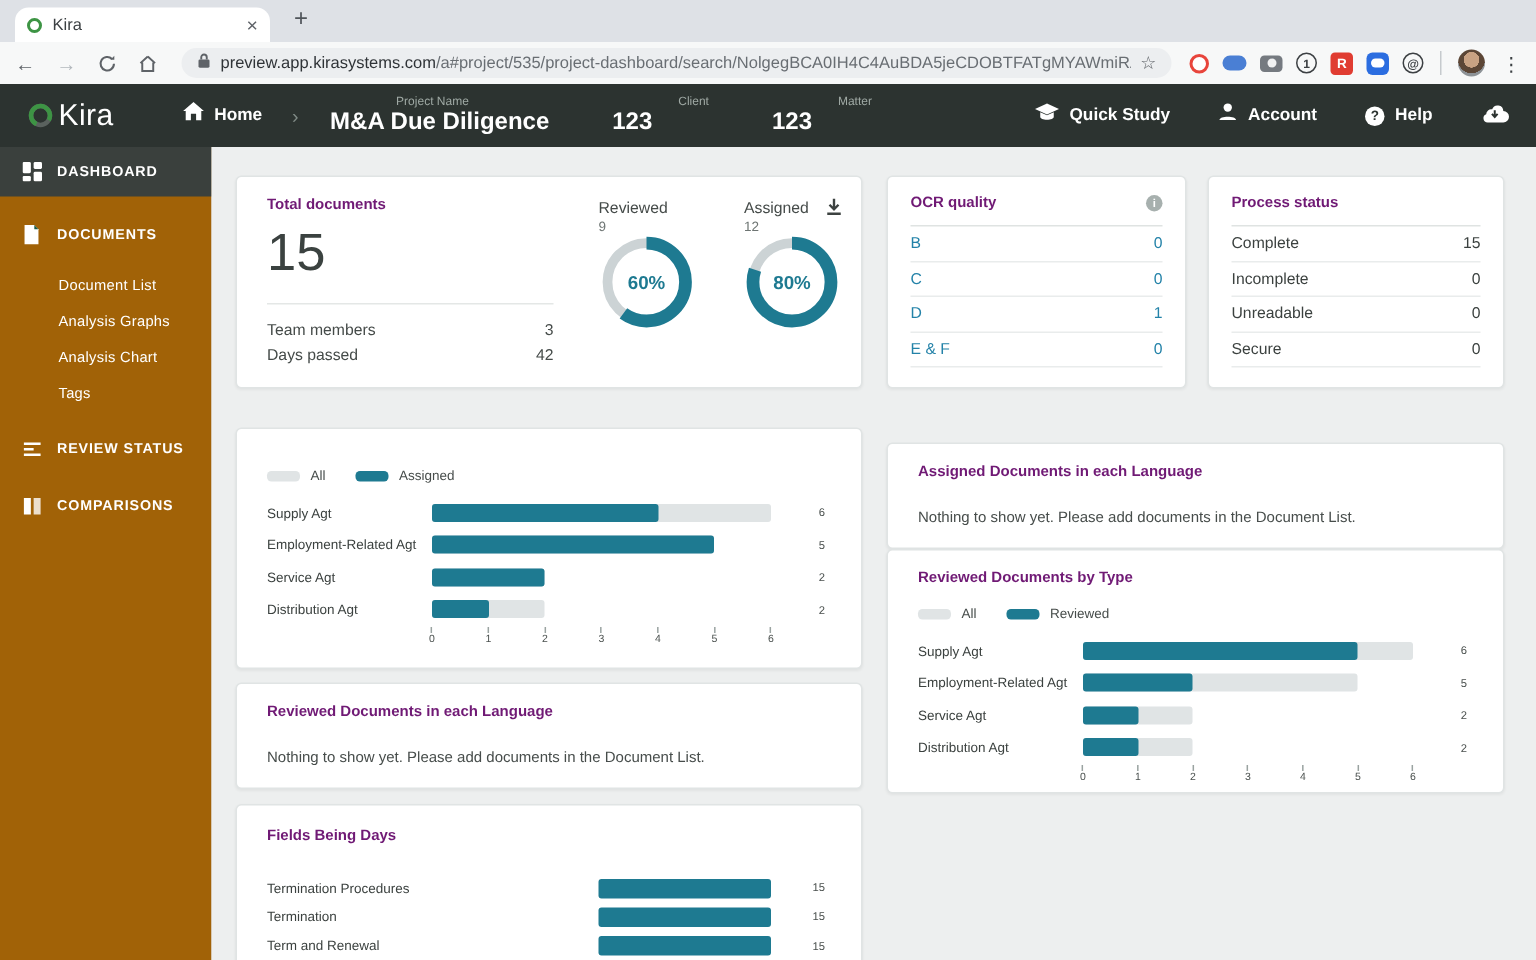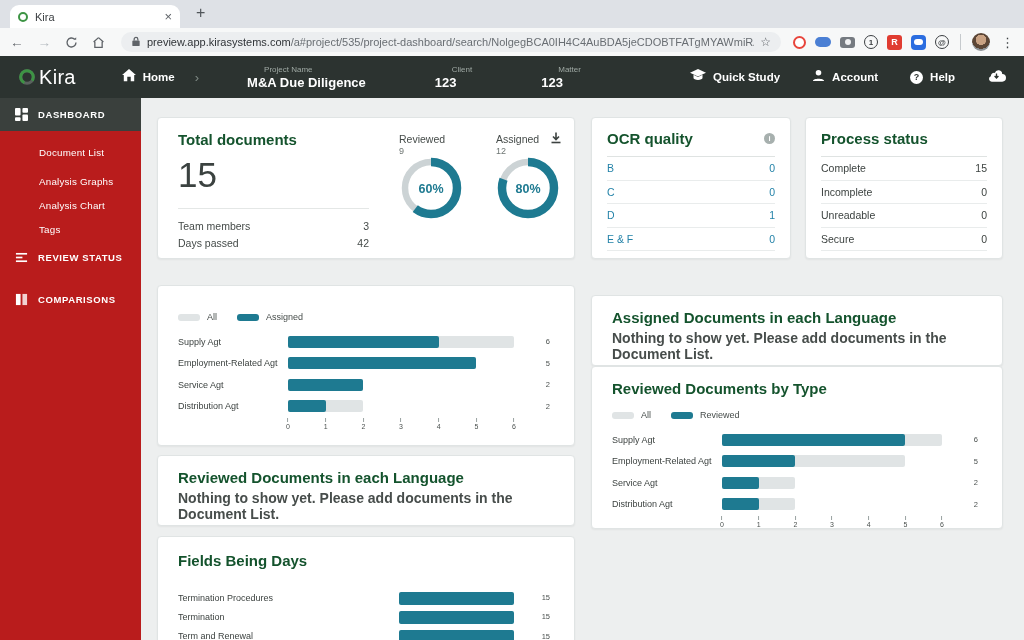--- a/index.html
+++ b/index.html
@@ -45,43 +45,43 @@
   
   .appbar { position:absolute; left:0; top:56px; width:100%; height:42px; background:#2c3330;
             display:flex; align-items:center; padding:0 18px; }
   .brand { display:flex; align-items:center; gap:3px; }
   .brand-text { color:#fff; font-size:20px; letter-spacing:.3px; }
   .home-group { display:flex; align-items:center; margin-left:46px; gap:7px; }
   .appbar-label-strong { color:#fff; font-size:11.5px; font-weight:bold; }
   .crumb-chev { color:#7f8a85; font-size:13px; margin:0 13px; }
   .info-block { display:flex; flex-direction:column; justify-content:center; margin-right:42px; }
   .info-label { font-size:8px; color:#9fa9a4;padding-left:44px; }
-  .info-value { font-size:13px; font-weight:bold; color:#fff; margin-top:1px;margin-left:27px; }
+  .info-value { font-size:16px; font-weight:bold; color:#fff; margin-top:1px; }
   .appbar-spacer { flex:1; }
   .appbar-btn { display:flex; align-items:center; gap:7px; margin-left:32px; }
   .help-circle { width:13px; height:13px; border-radius:50%; background:#fff; color:#2c3330;
                  font-size:9px; font-weight:bold; display:flex; align-items:center; justify-content:center; }
 
   
-  .sidebar { position:absolute; left:0; top:98px; width:141px; height:542px; background:#b91c1c; }
+  .sidebar { position:absolute; left:0; top:98px; width:141px; height:542px; background:#a16207; }
   .side-item { height:33px; display:flex; align-items:center; padding-left:15px; gap:9px;
                color:#fff; font-size:9.5px; font-weight:bold; letter-spacing:.6px; cursor:default; }
   .side-item.sub { height:24px; padding-left:39px; font-weight:normal; letter-spacing:.2px; font-size:9.8px; }
   .side-item.active { background:#3a403d; }
   .side-icon { width:14px; display:flex; }
   .side-item:nth-child(2) { margin-top:9px; }
   .side-item:nth-child(3) { margin-top:5px; }
   .side-item:nth-child(7) { margin-top:9px; }
   .side-item:nth-child(8) { margin-top:5px; }
 
   
   .main { position:absolute; left:141px; top:98px; width:883px; height:542px; background:#edefef; overflow:hidden; }
   .card { position:absolute; background:#fff; border:1px solid #e0e4e4; border-radius:4px;
           box-shadow:0 1px 2px rgba(0,0,0,.05); }
-  .card-title { font-size:15px; font-weight:bold; color:#14532d; }
+  .card-title { font-size:10px; font-weight:bold; color:#701a75; }
 
   .card-summary { left:16px; top:19px; width:418px; height:142px; padding:13px 14px 0 20px; display:flex; }
   .sum-left { width:206px; }
   .sum-total { font-size:35px; color:#3b4240; margin-top:7px; }
   .sum-divider { height:1px; background:#e4e7e6; margin-top:13px; }
   .stat-row { display:flex; justify-content:space-between; font-size:10.5px; color:#454b49; height:17px; align-items:center; }
   .stat-row:first-child { margin-top:8px; }
   .donut-group { flex:1; display:flex; gap:33px; padding-left:30px; padding-top:2px; }
   .donut-label { font-size:10.5px; color:#454b49; }
   .donut-count { font-size:9px; color:#6e7573; margin-top:1px; }
@@ -95,21 +95,21 @@
             border-bottom:1px solid #e9ecec; font-size:10.5px; color:#3b413f; }
   .kv-row.linky { color:#2382a8; cursor:pointer; }
   .info-icon { width:11px; height:11px; border-radius:50%; background:#a7b0ae; color:#fff;
                font-size:7.5px; font-weight:bold; display:flex; align-items:center; justify-content:center; font-style:normal; }
 
   .card-assigned-type { left:16px; top:187px; width:418px; height:161px; padding:13px 20px 0 20px; }
   .card-reviewed-type { left:450px; top:268px; width:412px; height:163px; padding:13px 20px 0 20px; }
   .card-assigned-lang { left:450px; top:197px; width:412px; height:71px; padding:13px 20px 0 20px; }
   .card-reviewed-lang { left:16px; top:357px; width:418px; height:71px; padding:13px 20px 0 20px; }
   .card-fields { left:16px; top:438px; width:418px; height:160px; padding:15px 20px 0 20px; }
-  .empty-msg { font-size:14px; color:#474d4b; margin-top:4px;font-weight:bold; }
+  .empty-msg { font-size:10px; color:#474d4b; margin-top:20px; }
 
   .legend { display:flex; gap:20px; align-items:center; margin:13px 0 9px; }
   .legend-item { display:flex; align-items:center; gap:7px; }
   .swatch { width:22px; height:7px; border-radius:3px; }
   .legend-text { font-size:9px; color:#474d4b; }
 
   .chart-row { display:grid; grid-template-columns:110px 1fr 40px; align-items:center; height:21.5px; }
   .bar-label { font-size:9px; color:#3b413f; }
   .bar-area { position:relative; height:12px; }
   .bar { position:absolute; left:0; top:0; height:12px; border-radius:2px; }
@@ -246,20 +246,29 @@
             <g fill="#fff">
               <rect x="0" y="0" width="6" height="8" rx="1"></rect>
               <rect x="8" y="0" width="6" height="5" rx="1"></rect>
               <rect x="0" y="10" width="6" height="4" rx="1"></rect>
               <rect x="8" y="7" width="6" height="7" rx="1"></rect>
             </g>
           </svg>
         </span>
         <span class="side-label">DASHBOARD</span>
       </div>
+      <div class="side-item">
+        <span class="side-icon">
+          <svg width="12" height="13" viewBox="0 0 12 14">
+            <path fill="#fff" d="M1 0h7l3 3v11H1z"></path>
+            <path fill="#1d5c46" d="M8 0l3 3H8z"></path>
+          </svg>
+        </span>
+        <span class="side-label">DOCUMENTS</span>
+      </div>
       <div class="side-item sub">
         <span class="side-label">Document List</span>
       </div>
       <div class="side-item sub">
         <span class="side-label">Analysis Graphs</span>
       </div>
       <div class="side-item sub">
         <span class="side-label">Analysis Chart</span>
       </div>
       <div class="side-item sub">

